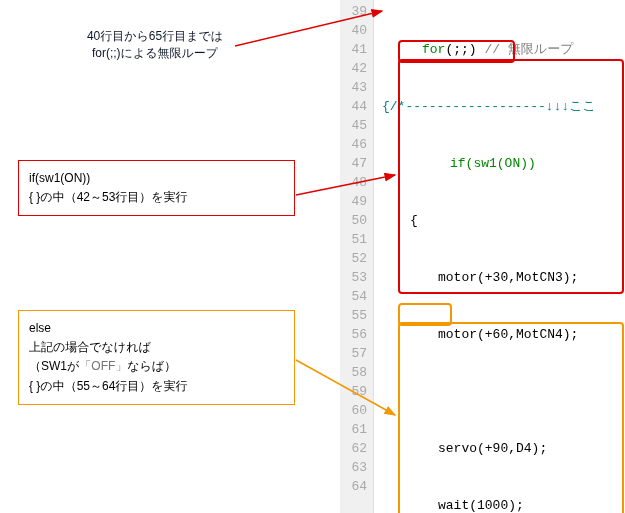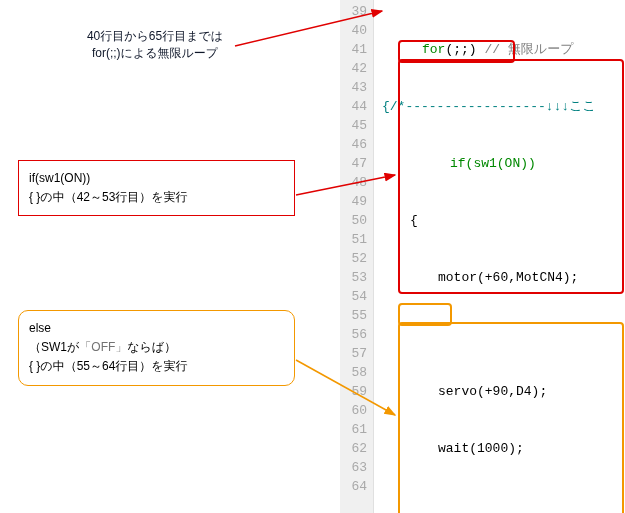--- a/index.html
+++ b/index.html
@@ -102,22 +102,23 @@
 <div class="note" style="left:75px; top:28px; text-align:center; width:160px;">
   <div>40行目から65行目までは</div>
   <div>for(;;)による無限ループ</div>
 </div>
 
 <div class="box box-red" style="left:18px; top:160px; width:255px;">
   <div>if(sw1(ON))</div>
   <div> { }の中（42～53行目）を実行</div>
 </div>
 
-<div class="box box-orange" style="left:18px; top:310px; width:255px;border-radius:10px;">
+<div class="box box-orange" style="left:18px; top:310px; width:255px;">
   <div>else</div>
+  <div> 上記の場合でなければ</div>
   <div>
     <span>（SW1が</span><span class="off-highlight">「OFF」</span><span>ならば）</span>
   </div>
   <div> { }の中（55～64行目）を実行</div>
 </div>
 
 <div class="editor">
   <div class="gutter">
     <div>39</div>
     <div>40</div>
@@ -144,20 +145,21 @@
     <div>61</div>
     <div>62</div>
     <div>63</div>
     <div>64</div>
   </div>
   <div class="code">
     <div class="code-line"><span class="kw">for</span><span>(;;)</span><span class="cm"> // 無限ループ</span></div>
     <div class="code-line"><span class="cm2">{/*------------------↓↓↓ここ</span></div>
     <div class="code-line indent1"><span class="kw">if(sw1(ON))</span></div>
     <div class="code-line indent1">{</div>
+    <div class="code-line indent2">motor(+30,MotCN3);</div>
     <div class="code-line indent2">motor(+60,MotCN4);</div>
     <div class="code-line"></div>
     <div class="code-line indent2">servo(+90,D4);</div>
     <div class="code-line indent2">wait(1000);</div>
     
     
     
     
     
     

